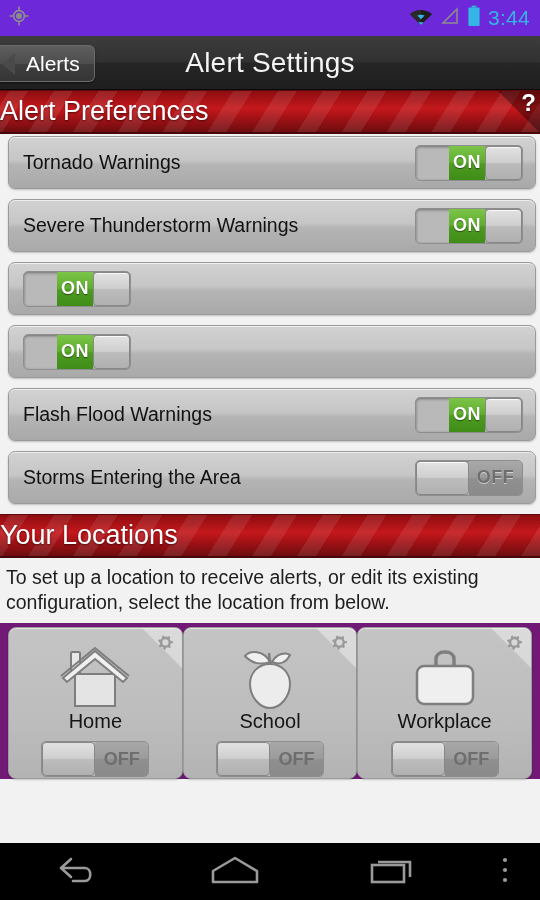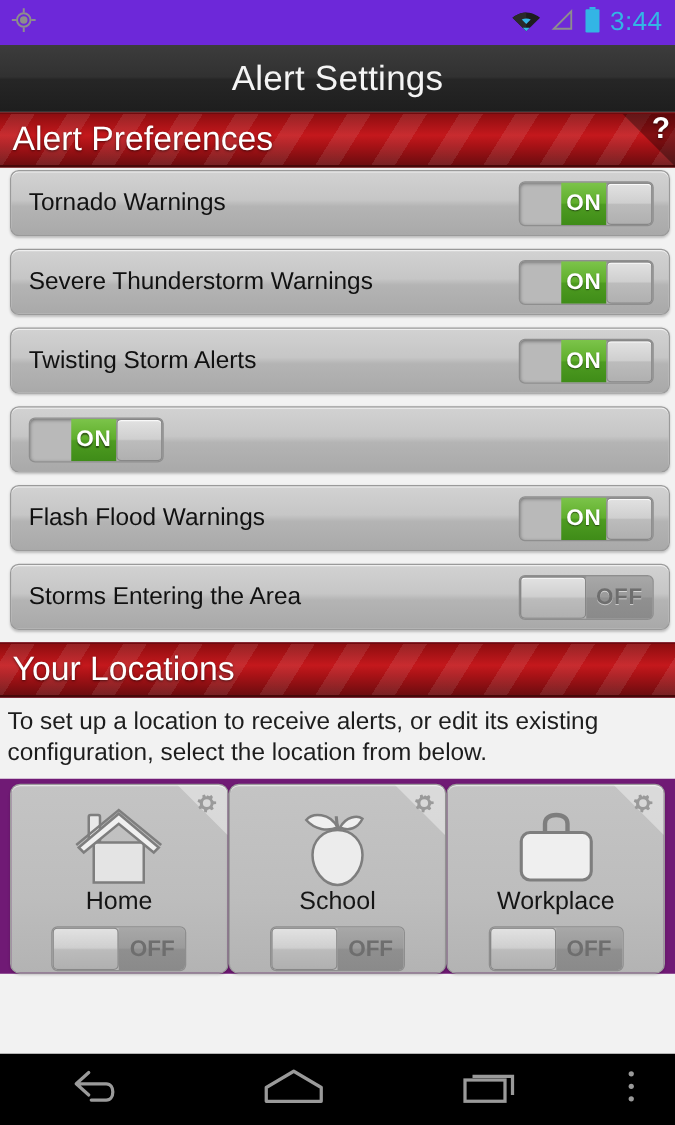--- a/index.html
+++ b/index.html
@@ -100,21 +100,20 @@
       repeating-linear-gradient(-58deg,
         rgba(255,255,255,.085) 0px, rgba(255,255,255,.085) 16px,
         rgba(0,0,0,0) 16px, rgba(0,0,0,0) 38px),
       linear-gradient(to bottom, #8d0d10 0%, #c4181c 42%, #a81216 62%, #6d0c0f 100%);
     border-top: 1px solid #5d090b;
     border-bottom: 2px solid #470708;
   }
   .section-header .sh-title {
     color: #fff;
     font-size: 27px;
-    padding-left: 10px;
     text-shadow: 0 1px 2px rgba(0,0,0,.55);
     z-index: 2;
   }
   .corner-badge {
     position: absolute;
     top: 0; right: 0;
     width: 42px; height: 42px;
     z-index: 3;
   }
   .corner-badge .fold {
@@ -337,20 +336,23 @@
           <rect x="4.6" y="0.6" width="4.8" height="2" fill="#33b5e5"></rect>
           <rect x="1.4" y="2.4" width="11.2" height="18.6" rx="1" fill="#33b5e5"></rect>
         </svg>
       </span>
       <span class="sb-clock">3:44</span>
     </div>
   </div>
 
   <div id="title-bar">
     <div id="page-title">Alert Settings</div>
+    <div id="back-button">
+      <span>Alerts</span>
+    </div>
   </div>
 
   <div class="section-header">
     <span class="sh-title">Alert Preferences</span>
     <div class="corner-badge">
       <span class="fold"></span>
       <span class="glyph">?</span>
     </div>
   </div>
 
@@ -367,21 +369,20 @@
 
     <div class="alert-row">
       <span class="alert-label">Severe Thunderstorm Warnings</span>
       <div class="toggle on">
         <span class="track-label">ON</span>
         <span class="knob"></span>
       </div>
     </div>
 
     <div class="alert-row">
-      <span class="alert-label">Twisting Storm Alerts</span>
       <div class="toggle on">
         <span class="track-label">ON</span>
         <span class="knob"></span>
       </div>
     </div>
 
     <div class="alert-row">
       <div class="toggle on">
         <span class="track-label">ON</span>
         <span class="knob"></span>

